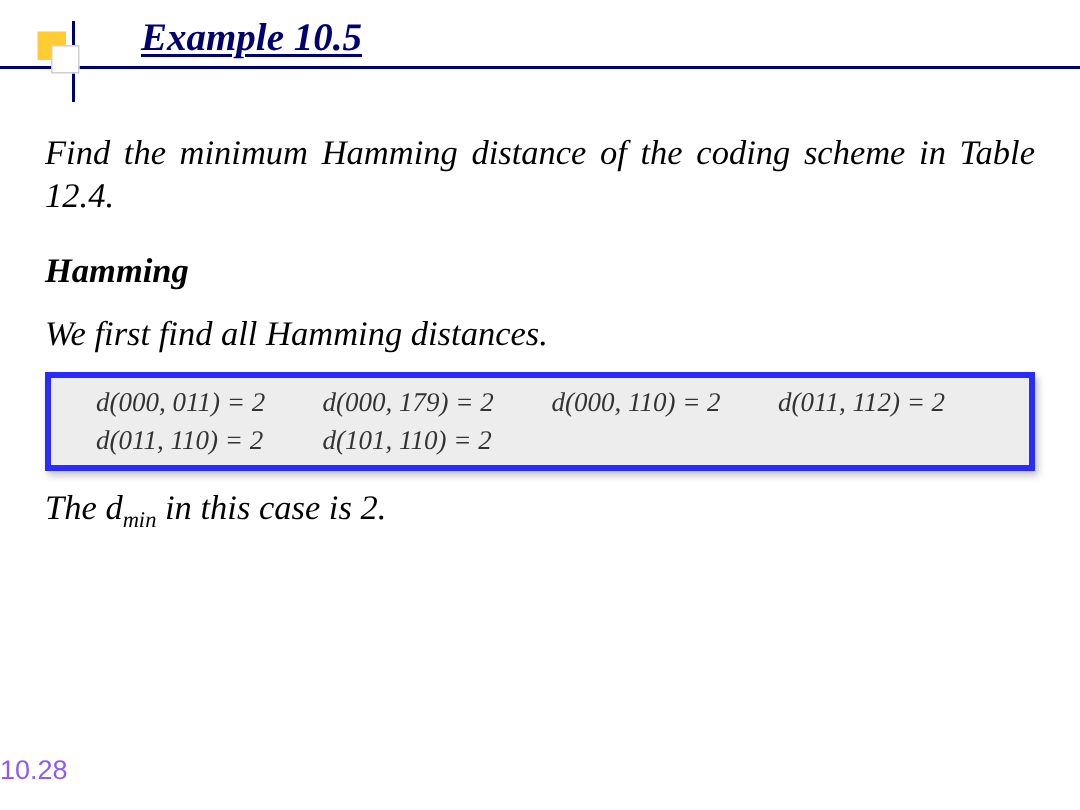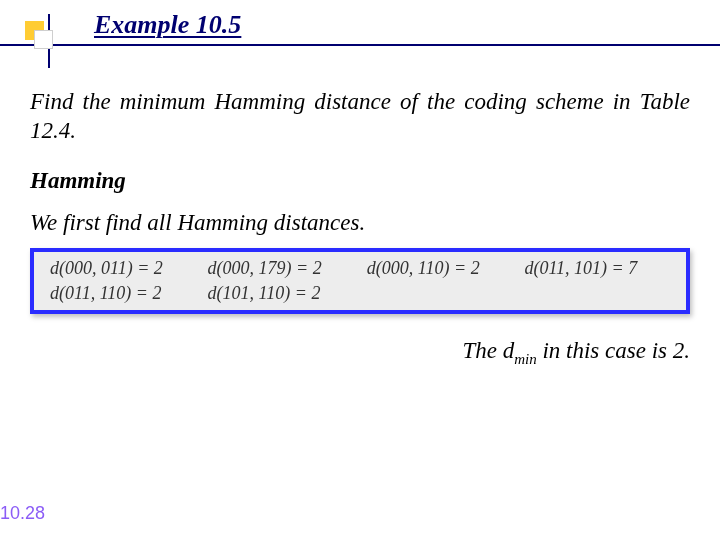--- a/index.html
+++ b/index.html
@@ -86,35 +86,34 @@
   .sol-text {
     font-size: 23px;
     font-style: italic;
     color: #000;
     margin-top: 16px;
   }
   .box {
     margin-top: 12px;
     border: 4px solid #2a2cff;
     background: #ededed;
-    padding: 4px 10px;
+    padding: 4px 24px;
     box-shadow: 2px 3px 5px rgba(0,0,0,0.25);
     font-family: "Times New Roman", Times, serif;
     font-size: 18px;
     font-style: italic;
     color: #333;
   }
   .box table { width: 100%; border-collapse: collapse; }
   .box td { padding: 2px 6px; white-space: nowrap; }
   .conclusion {
-    margin-top: 24px;
+    margin-top: 12px;
     font-size: 23px;
     font-style: italic;
     color: #000;
-    text-align: right;
   }
   .conclusion sub { font-size: 15px; }
   .page-num {
     position: absolute;
     left: 0;
     bottom: 16px;
     font-family: Arial, Helvetica, sans-serif;
     font-size: 18px;
     color: #8b5cf6;
   }
@@ -136,21 +135,21 @@
   <p class="solution-h">Hamming</p>
   <p class="sol-text">We first find all Hamming distances.</p>
 
   <div class="box">
     <table>
       <tbody>
           <tr>
         <td>d(000, 011) = 2</td>
         <td>d(000, 179) = 2</td>
         <td>d(000, 110) = 2</td>
-        <td>d(011, 101) = 7</td>
+        <td>d(011, 112) = 2</td>
       </tr>
       <tr>
         <td>d(011, 110) = 2</td>
         <td>d(101, 110) = 2</td>
         <td></td>
         <td></td>
       </tr>
     </tbody>
       </table>
   </div>

